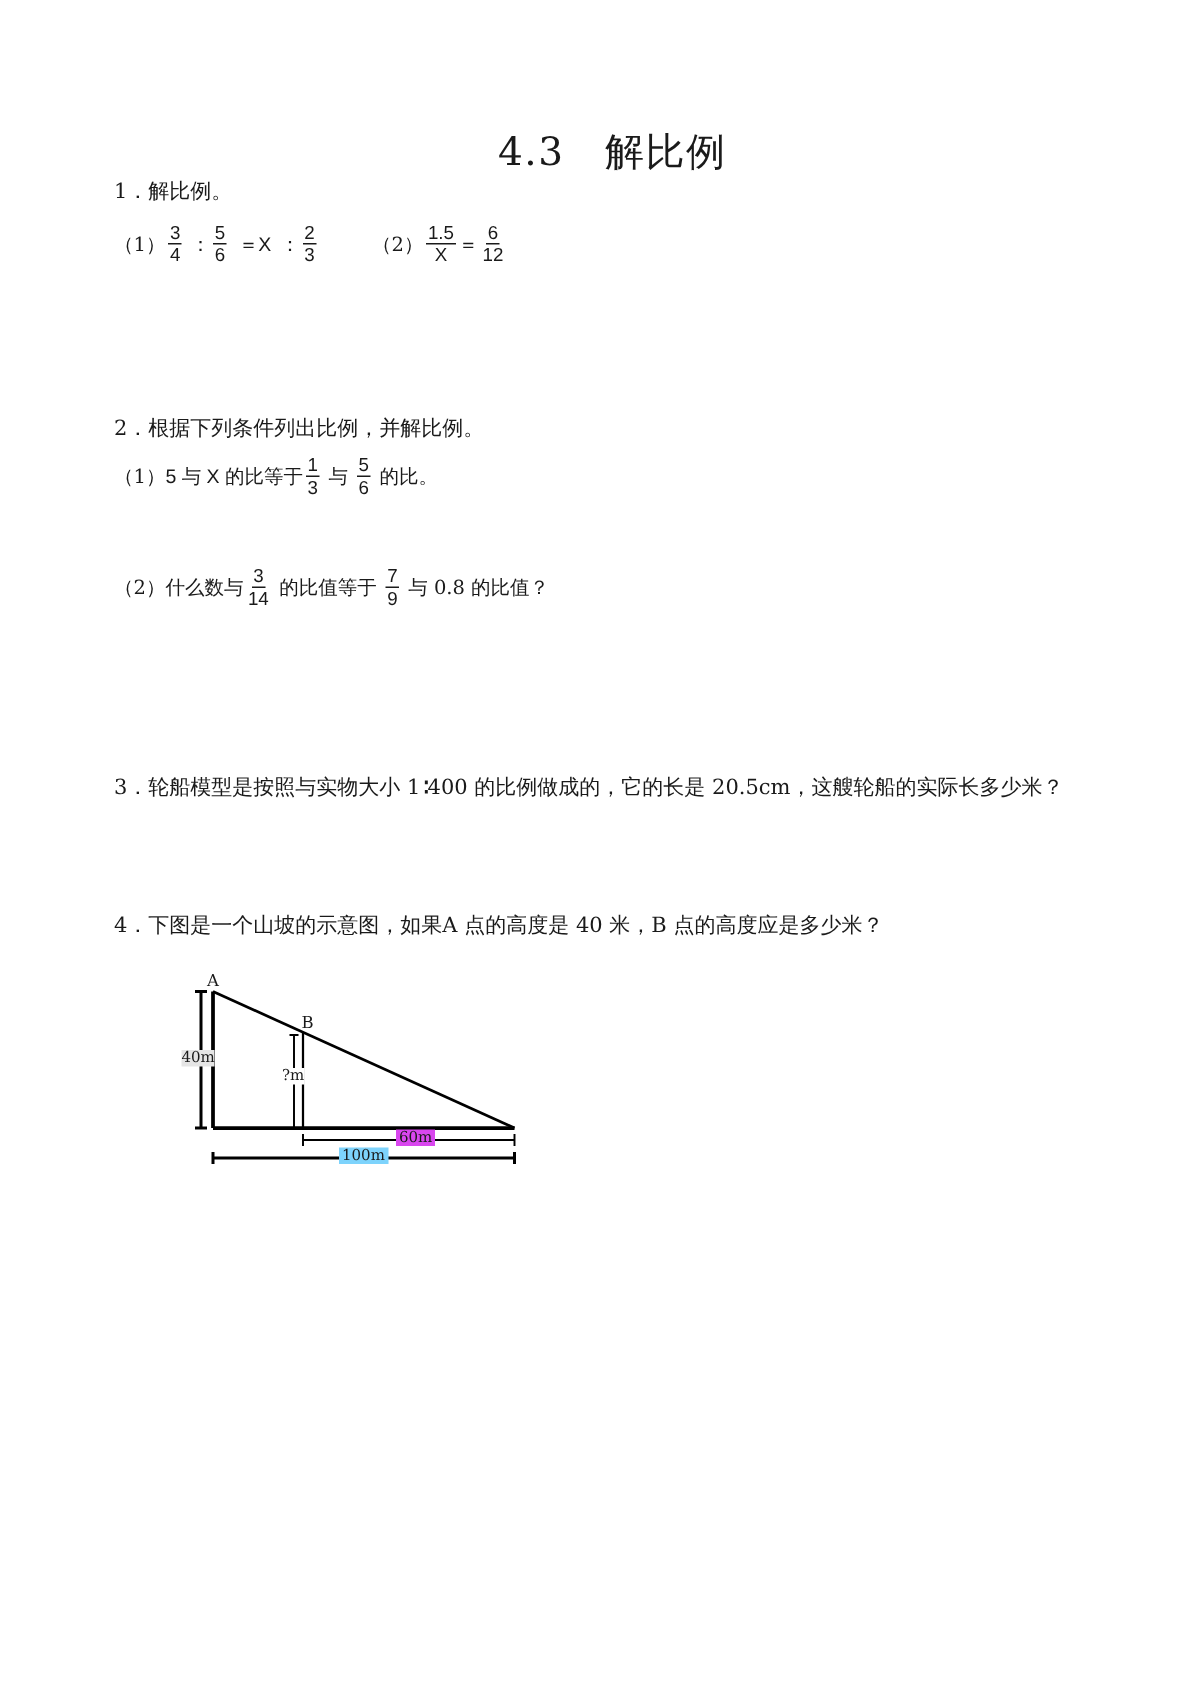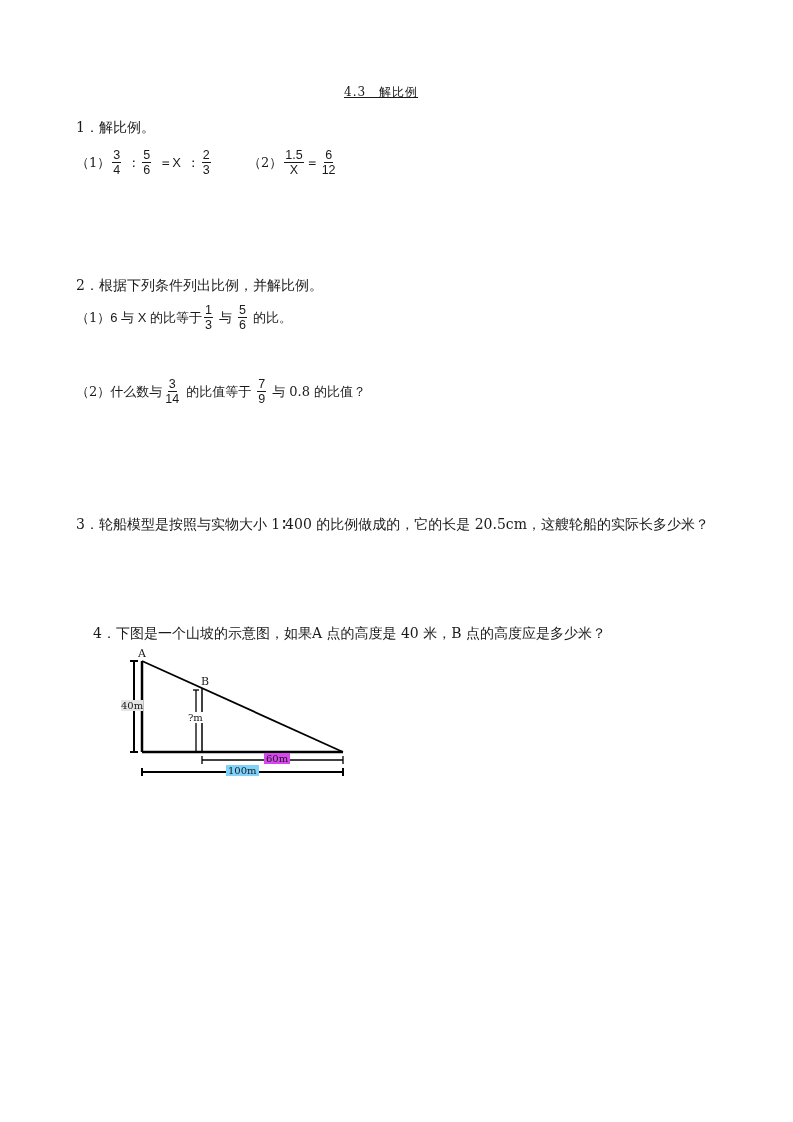--- a/index.html
+++ b/index.html
@@ -1,19 +1,19 @@
 <!DOCTYPE html>
 <html><head>
 <meta charset="utf-8">
 <style>
   html, body { margin:0; padding:0; background:#ffffff; }
   body { width:793px; height:1122px; position:relative; overflow:hidden;
          font-family:"DejaVu Serif", serif; color:#1a1a1a; }
   .abs { position:absolute; white-space:nowrap; }
-  .title { left:344px; top:84px; font-size:12px; letter-spacing:1px;text-decoration:underline; }
+  .title { left:332px; top:84px; font-size:26px; letter-spacing:1px; }
   .q { font-size:14px; }
   .sans { font-family:"Liberation Sans", sans-serif; }
   .frac { display:inline-flex; flex-direction:column; align-items:center; vertical-align:middle;
           font-family:"Liberation Sans", sans-serif; font-size:12.5px; line-height:14px; margin:0 2px; }
   .frac .num { padding:0 1px; border-bottom:1px solid #1a1a1a; }
   .frac .den { padding:0 1px; }
   .row { display:flex; align-items:center; font-size:13px; }
 </style>
 </head>
 <body>
@@ -51,21 +51,21 @@
   <span class="frac">
     <span class="num">6</span>
     <span class="den">12</span>
   </span>
 </div>
 
 <div class="abs q" style="left:76px; top:277px;">2．根据下列条件列出比例，并解比例。</div>
 
 <div class="abs row" style="left:76px; top:303px;">
   <span>（1）</span>
-  <span class="sans">6 与 X 的比等于</span>
+  <span class="sans">5 与 X 的比等于</span>
   <span class="frac">
     <span class="num">1</span>
     <span class="den">3</span>
   </span>
   <span style="margin:0 4px">与</span>
   <span class="frac">
     <span class="num">5</span>
     <span class="den">6</span>
   </span>
   <span style="margin-left:4px">的比。</span>
@@ -81,21 +81,21 @@
   <span style="margin:0 4px">的比值等于</span>
   <span class="frac">
     <span class="num">7</span>
     <span class="den">9</span>
   </span>
   <span style="margin-left:4px">与 0.8 的比值？</span>
 </div>
 
 <div class="abs q" style="left:76px; top:516px;">3．轮船模型是按照与实物大小 1∶400 的比例做成的，它的长是 20.5cm，这艘轮船的实际长多少米？</div>
 
-<div class="abs q" style="left:76px; top:625px;margin-left:17px;">4．下图是一个山坡的示意图，如果A 点的高度是 40 米，B 点的高度应是多少米？</div>
+<div class="abs q" style="left:76px; top:608px;">4．下图是一个山坡的示意图，如果A 点的高度是 40 米，B 点的高度应是多少米？</div>
 
 <div class="abs" style="left:118px; top:645px; width:240px; height:140px;">
   <svg width="240" height="140" viewBox="0 0 240 140">
 
     <line x1="24" y1="16" x2="24" y2="107" stroke="#000" stroke-width="2.5"></line>
 
     <line x1="24" y1="107" x2="225" y2="107" stroke="#000" stroke-width="2.5"></line>
 
     <line x1="24" y1="16" x2="225" y2="107" stroke="#000" stroke-width="1.8"></line>
 

